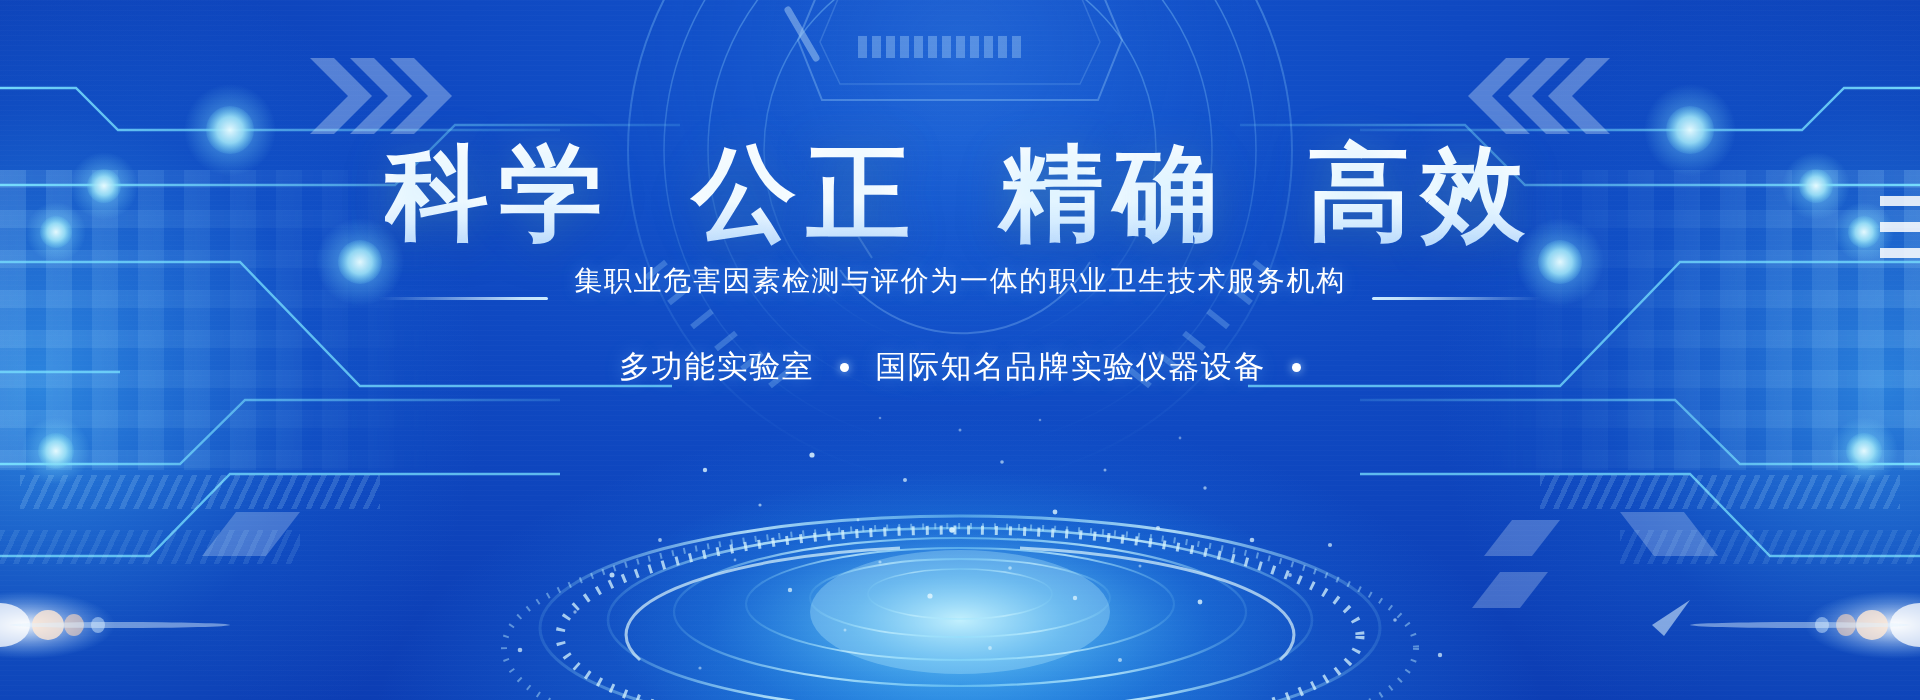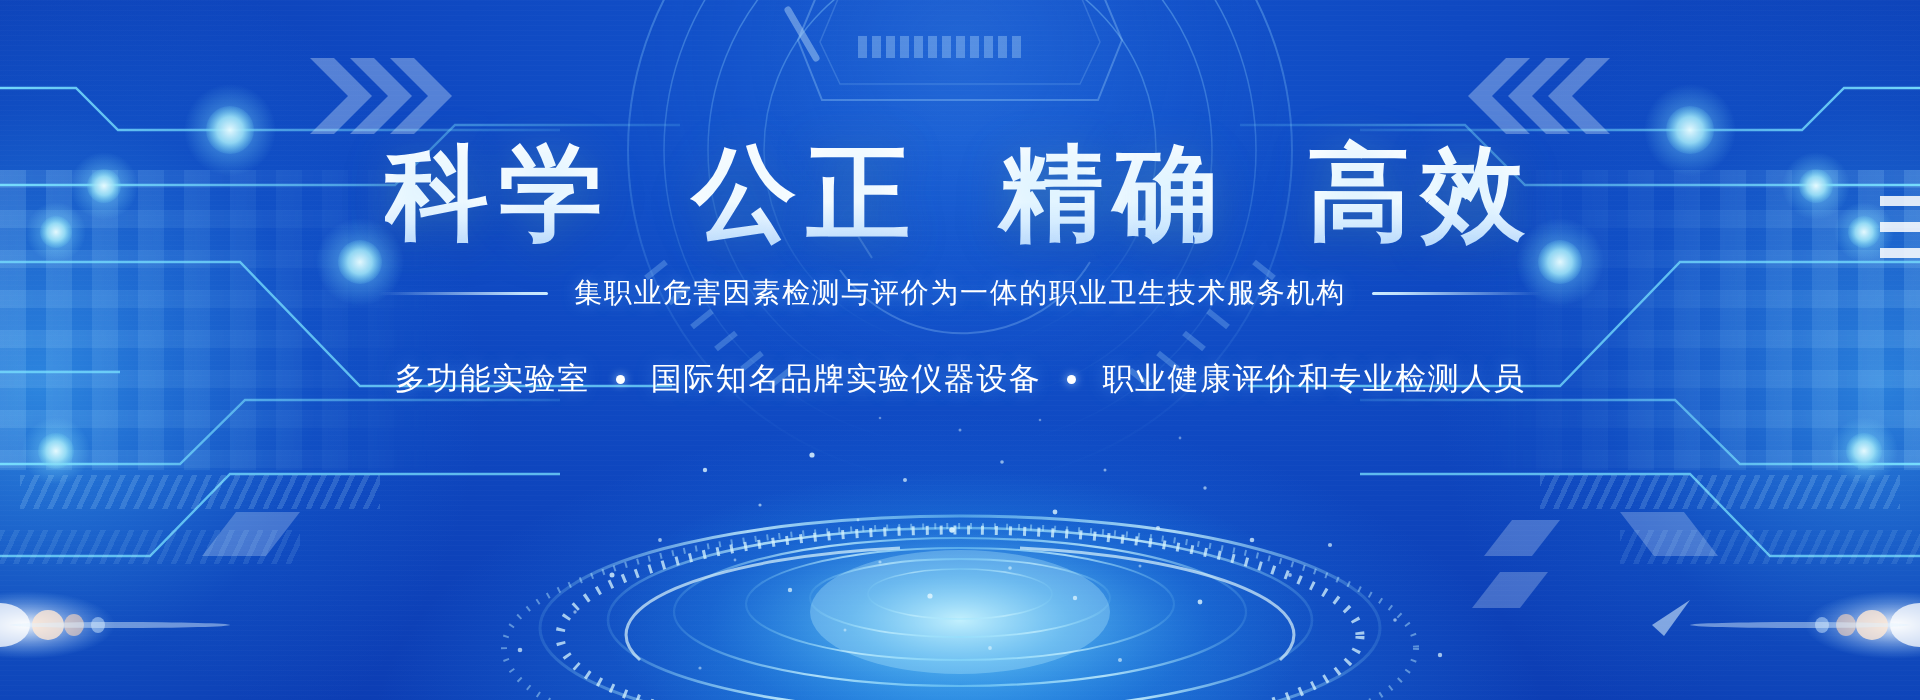--- a/index.html
+++ b/index.html
@@ -68,22 +68,22 @@
     color:#ffffff;
     white-space:pre;
     background:linear-gradient(180deg,#ffffff 0%,#ffffff 58%,#eaf4ff 74%,#b9d8fb 100%);
     -webkit-background-clip:text;background-clip:text;
     -webkit-text-fill-color:transparent;
     text-shadow:0 0 38px rgba(120,205,255,.35);
     filter:drop-shadow(0 6px 18px rgba(4,28,92,.35));
   }
 
   .subrow{
-    display:flex;align-items:center;justify-content:center;
-    gap:26px;margin-top:26px;width:100%;
+    display:flex;align-items:flex-end;justify-content:center;
+    gap:26px;margin-top:14px;width:100%;
   }
   .rule{
     height:3px;width:170px;border-radius:2px;
   }
   .rule.l{background:linear-gradient(90deg,rgba(180,225,255,0) 0%,rgba(205,235,255,.95) 85%,rgba(205,235,255,1) 100%);}
   .rule.r{background:linear-gradient(270deg,rgba(180,225,255,0) 0%,rgba(205,235,255,.95) 85%,rgba(205,235,255,1) 100%);}
   .subtitle{
     font-size:28px;color:#ffffff;letter-spacing:.06em;white-space:pre;
     text-shadow:0 0 16px rgba(110,195,255,.45);
   }
@@ -407,17 +407,16 @@
       <span class="rule l"></span>
       <span class="subtitle">集职业危害因素检测与评价为一体的职业卫生技术服务机构</span>
       <span class="rule r"></span>
     </div>
 
     <div class="tagline">
       <span>多功能实验室</span>
       <span class="dot"></span>
       <span>国际知名品牌实验仪器设备</span>
       <span class="dot"></span>
-      <span>职业健康评价和专业检测人员</span>
     </div>
 
   </div>
 </div>
 
 </body></html>

